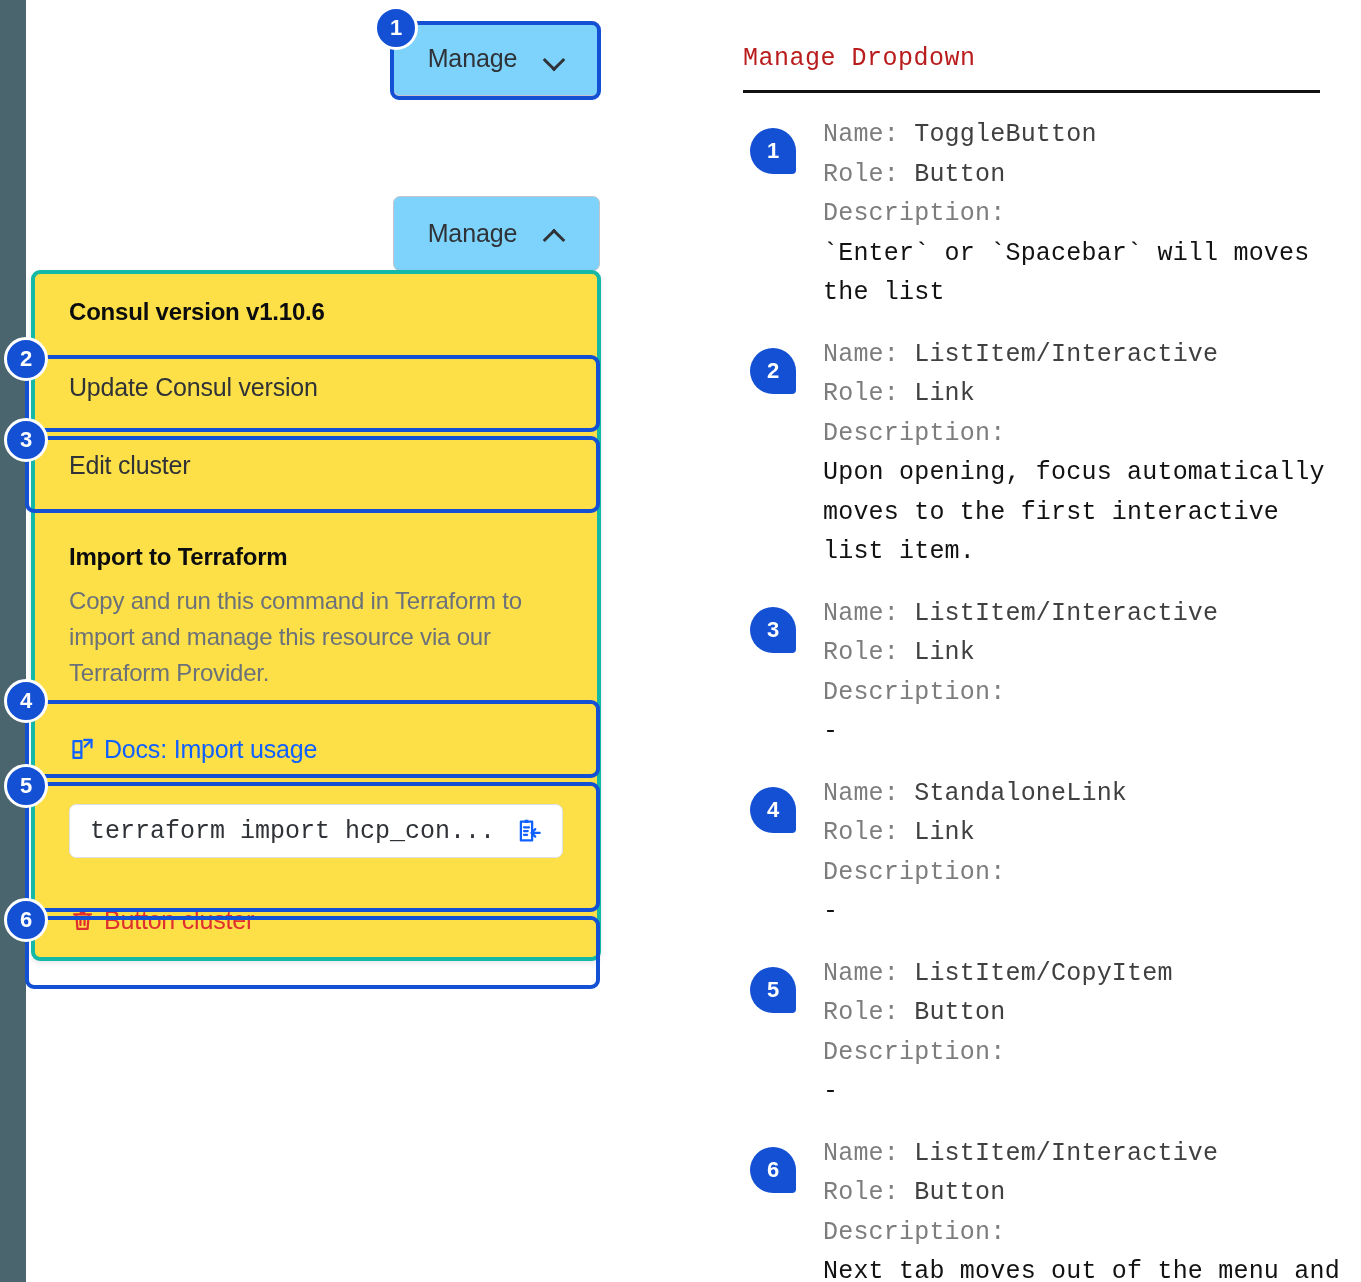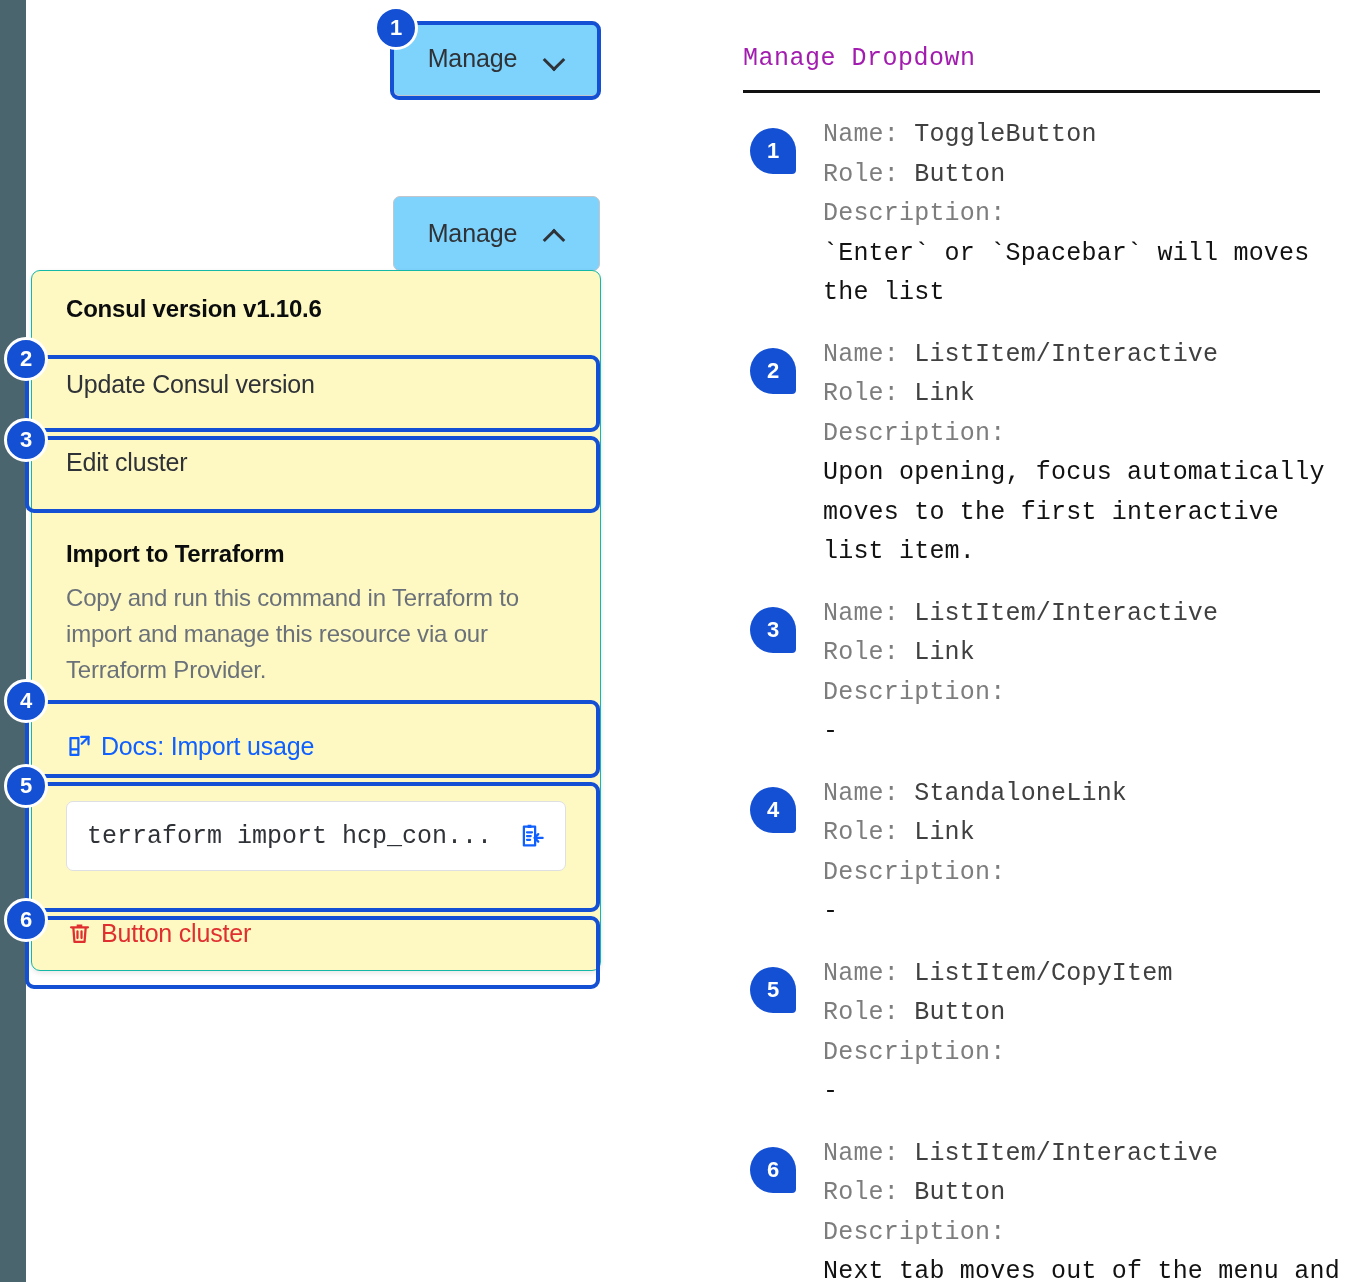--- a/index.html
+++ b/index.html
@@ -71,22 +71,22 @@
   .chev.up::before {
     top: 9px;
     transform: rotate(-135deg);
   }
 
   
   #dropdown-list {
     position: absolute;
     left: 5px; top: 270px;
     width: 570px;
-    background: #fef9c3;
-    border: 1px solid #14b8a6;
+    background: #fde047;
+    border: 4px solid #14b8a6;
     border-radius: 9px;
     box-shadow: 0 2px 5px rgba(16,22,26,0.10);
     box-sizing: border-box;
     padding: 0;
   }
   .dd-title {
     font-size: 24px;
     font-weight: bold;
     color: #0b0c0e;
     padding: 24px 34px 22px 34px;
@@ -133,21 +133,21 @@
   .copy-field {
     box-sizing: border-box;
     display: flex;
     align-items: center;
     justify-content: space-between;
     gap: 12px;
     border: 1px solid #dedfe3;
     border-radius: 7px;
     background: #ffffff;
     padding: 15px 18px 15px 20px;
-    height: 70px;
+    height: 54px;
   }
   .copy-text {
     font-family: "Liberation Mono", monospace;
     font-size: 25px;
     color: #2f3237;
     white-space: nowrap;
     overflow: hidden;
   }
 
   
@@ -179,21 +179,21 @@
 
   
   #anno-pane {
     position: absolute;
     left: 740px; top: 0;
     width: 600px; height: 1282px;
   }
   #anno-title {
     font-family: "Liberation Mono", monospace;
     font-size: 25px;
-    color: #a21caf;
+    color: #b91c1c;
     padding: 44px 0 0 3px;
     letter-spacing: 0.5px;
   }
   #anno-rule {
     height: 3px;
     background: #121212;
     margin: 17px 0 0 3px;
     width: 577px;
   }
   .anno-row {

